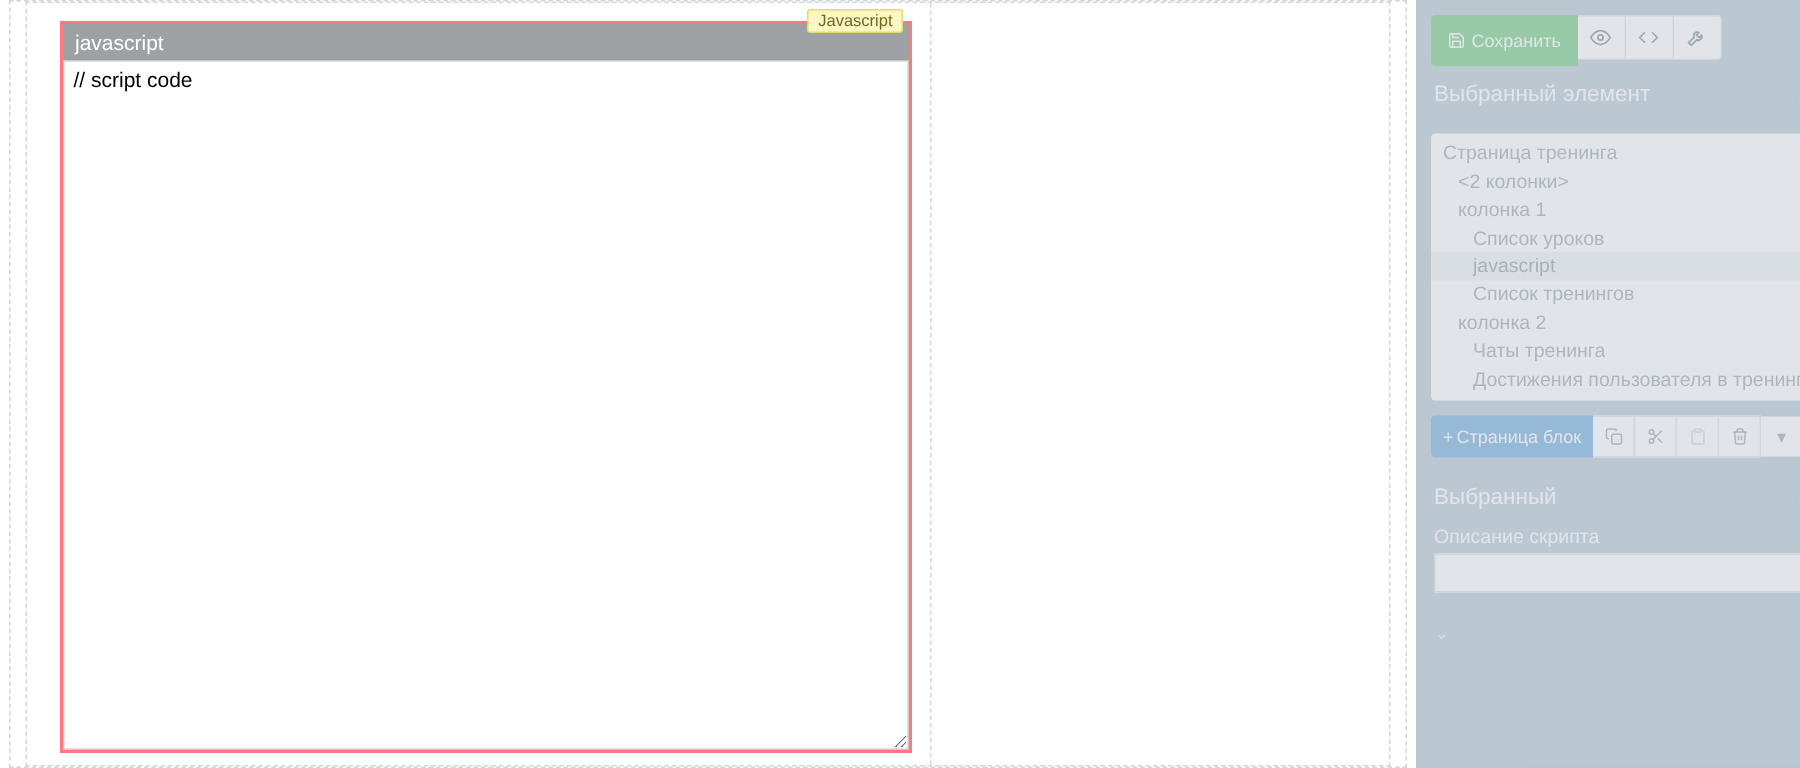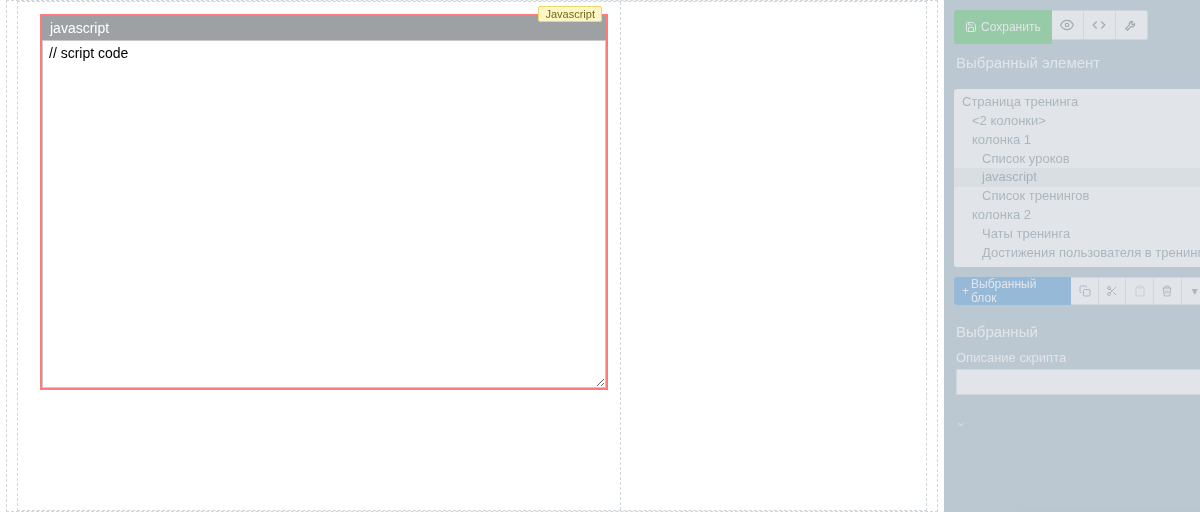--- a/index.html
+++ b/index.html
@@ -63,21 +63,21 @@
     top: -10px;
     background: #fff6c6;
     border: 1px solid #e8d86f;
     color: #6b6b1d;
     font-size: 11px;
     padding: 1px 6px;
     border-radius: 2px;
   }
   .block-textarea {
     width: 100%;
-    height: 348px;
+    height: 460px;
     border: 1px solid #c9c9c9;
     resize: vertical;
     font-family: inherit;
     font-size: 14px;
     padding: 4px 6px;
     outline: none;
     display: block;
   }
   
   .sidebar {
@@ -274,21 +274,21 @@
           <div class="row lvl2 sel">javascript</div>
           <div class="row lvl2">Список тренингов</div>
           <div class="row lvl1">колонка 2</div>
           <div class="row lvl2">Чаты тренинга</div>
           <div class="row lvl2">Достижения пользователя в тренинге</div>
         </div>
 
       <div class="actions-row">
         <div class="btn-add">
           <span>+</span>
-          <span>Выбранный блок</span>
+          <span>Страница блок</span>
         </div>
         <div class="btn-small">
           <svg width="12" height="12" viewBox="0 0 24 24" fill="none" stroke="currentColor" stroke-width="2">
             <rect x="9" y="9" width="13" height="13" rx="2"></rect>
             <path d="M5 15H4a2 2 0 0 1-2-2V4a2 2 0 0 1 2-2h9a2 2 0 0 1 2 2v1"></path>
           </svg>
         </div>
         <div class="btn-small">
           <svg width="12" height="12" viewBox="0 0 24 24" fill="none" stroke="currentColor" stroke-width="2">
             <circle cx="6" cy="6" r="3"></circle>

